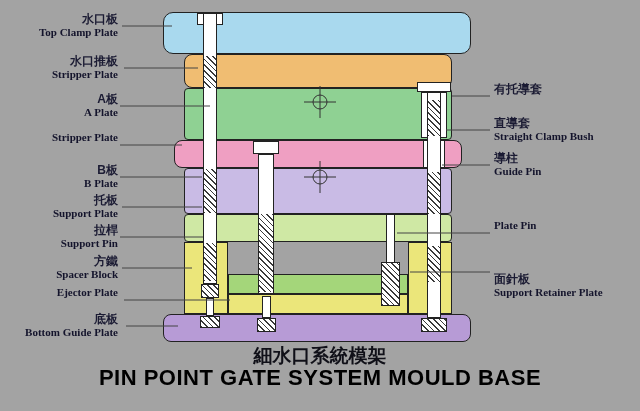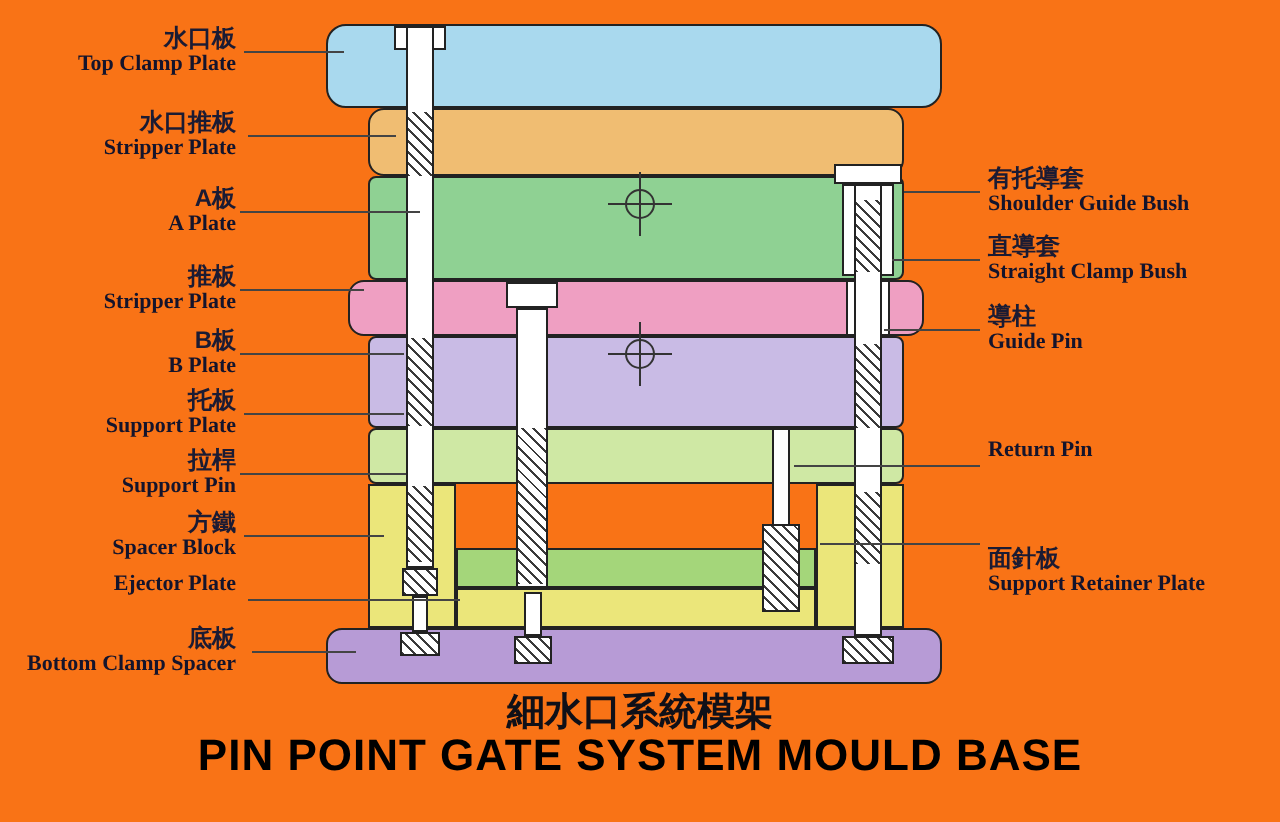--- a/index.html
+++ b/index.html
@@ -1,16 +1,16 @@
 <!DOCTYPE html>
 <html><head>
 <meta charset="utf-8">
 <style>
   html,body{margin:0;padding:0;background:#fff;}
-  .canvas{position:relative;width:640px;height:411px;background:#f97316;
+  .canvas{position:relative;width:640px;height:411px;background:#a3a3a3;
           font-family:"Liberation Sans",sans-serif;overflow:hidden;}
   .plate{position:absolute;box-sizing:border-box;border:1px solid #222;}
   .part{position:absolute;box-sizing:border-box;border:1px solid #222;background:#fff;z-index:2;}
   .hatchband{position:absolute;box-sizing:border-box;z-index:3;
      background:repeating-linear-gradient(45deg,#3a3a3a 0 1px,transparent 1px 4px);}
   .hatchpart{position:absolute;box-sizing:border-box;border:1px solid #222;z-index:3;
      background:#fff repeating-linear-gradient(45deg,#3a3a3a 0 1px,transparent 1px 4px);}
   .overlay{position:absolute;left:0;top:0;z-index:4;pointer-events:none;}
   .lbl{position:absolute;color:#1b1b33;z-index:5;}
   .lbl .zh{font-weight:bold;font-size:12px;line-height:14px;}
@@ -100,21 +100,20 @@
   </div>
   <div class="lbl left-lbl" style="top:54px">
     <div class="zh">水口推板</div>
     <div class="en">Stripper Plate</div>
   </div>
   <div class="lbl left-lbl" style="top:92px">
     <div class="zh">A板</div>
     <div class="en">A Plate</div>
   </div>
   <div class="lbl left-lbl" style="top:131px">
-    <div class="zh">推板</div>
     <div class="en">Stripper Plate</div>
   </div>
   <div class="lbl left-lbl" style="top:163px">
     <div class="zh">B板</div>
     <div class="en">B Plate</div>
   </div>
   <div class="lbl left-lbl" style="top:193px">
     <div class="zh">托板</div>
     <div class="en">Support Plate</div>
   </div>
@@ -124,37 +123,36 @@
   </div>
   <div class="lbl left-lbl" style="top:254px">
     <div class="zh">方鐵</div>
     <div class="en">Spacer Block</div>
   </div>
   <div class="lbl left-lbl" style="top:286px">
     <div class="en">Ejector Plate</div>
   </div>
   <div class="lbl left-lbl" style="top:312px">
     <div class="zh">底板</div>
-    <div class="en">Bottom Clamp Spacer</div>
+    <div class="en">Bottom Guide Plate</div>
   </div>
 
   <div class="lbl right-lbl" style="top:82px">
     <div class="zh">有托導套</div>
-    <div class="en">Shoulder Guide Bush</div>
   </div>
   <div class="lbl right-lbl" style="top:116px">
     <div class="zh">直導套</div>
     <div class="en">Straight Clamp Bush</div>
   </div>
   <div class="lbl right-lbl" style="top:151px">
     <div class="zh">導柱</div>
     <div class="en">Guide Pin</div>
   </div>
   <div class="lbl right-lbl" style="top:219px">
-    <div class="en">Return Pin</div>
+    <div class="en">Plate Pin</div>
   </div>
   <div class="lbl right-lbl" style="top:272px">
     <div class="zh">面針板</div>
     <div class="en">Support Retainer Plate</div>
   </div>
 
   <div class="title-zh">細水口系統模架</div>
   <div class="title-en">PIN POINT GATE SYSTEM MOULD BASE</div>
 
 </div>

